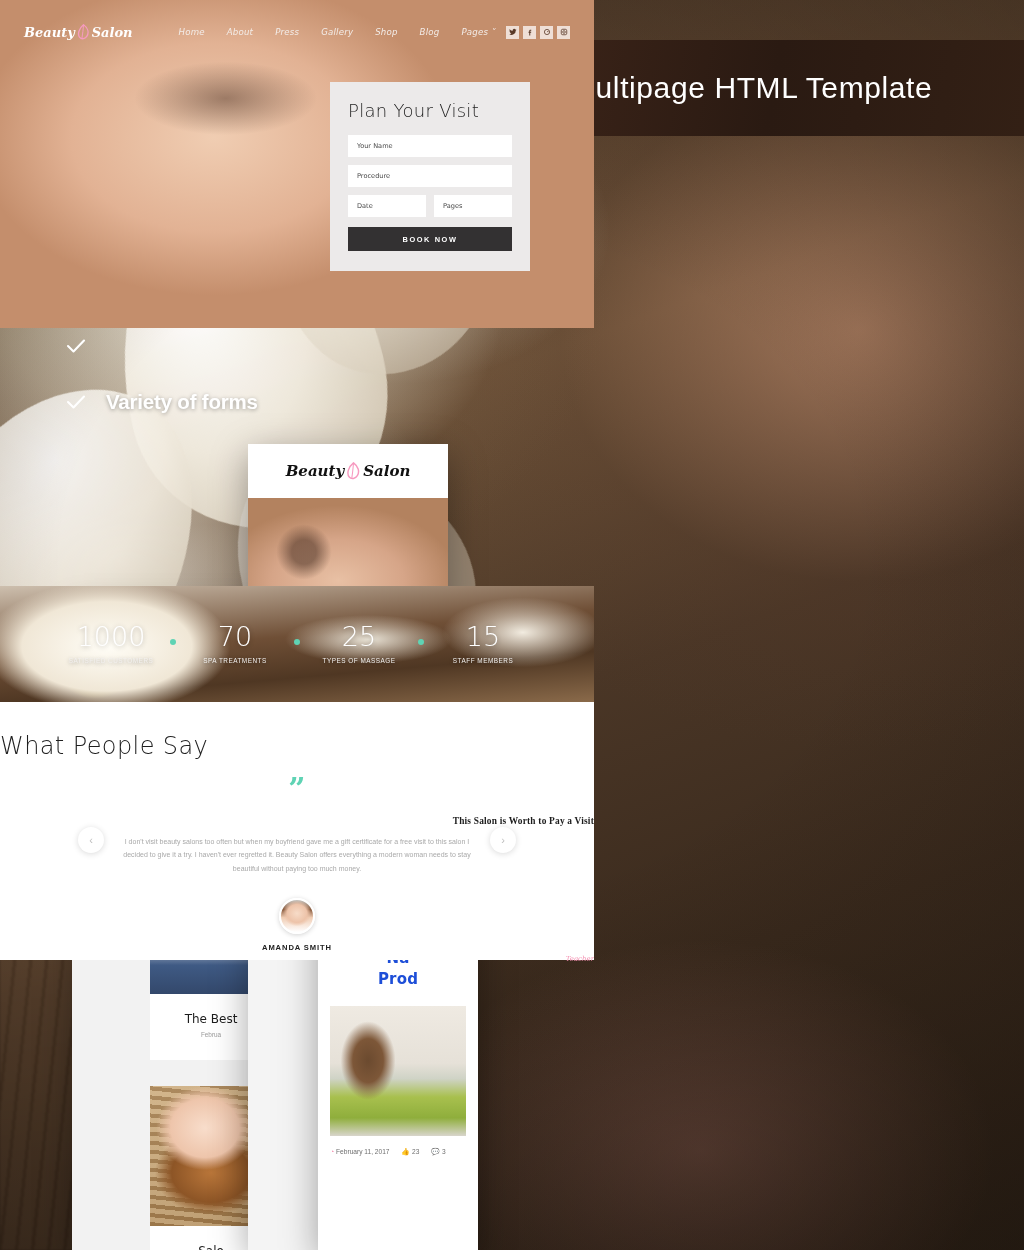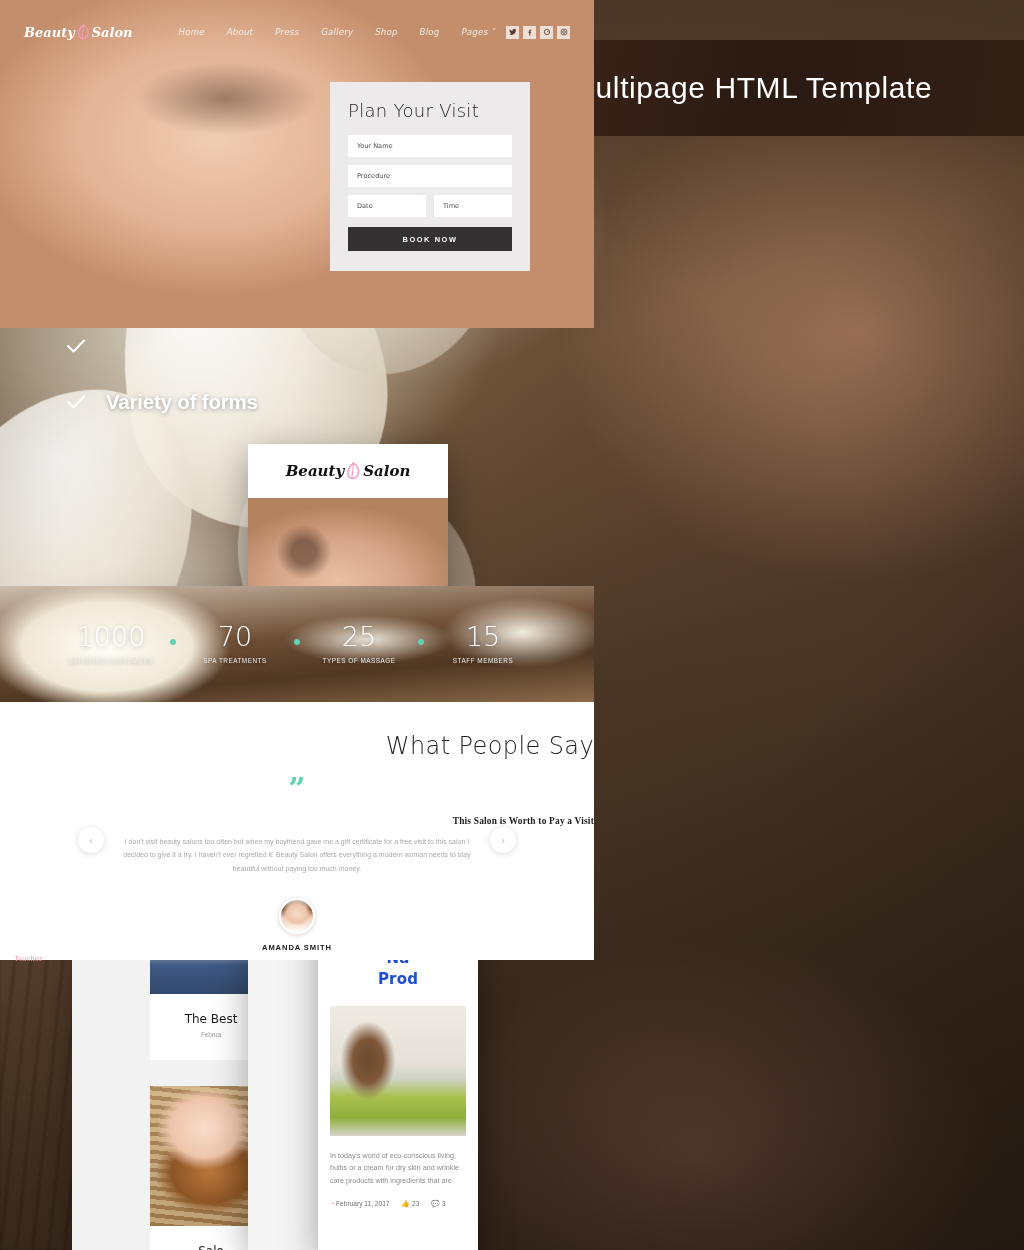--- a/index.html
+++ b/index.html
@@ -193,21 +193,21 @@
   .fld { background: #fff; height: 22px; display: flex; align-items: center; padding-left: 9px; margin-bottom: 8px; }
   .fld span { font-size: 6.6px; color: #4a4a4a; font-family: "DejaVu Sans", sans-serif; }
   .fld-row { display: flex; gap: 8px; }
   .fld-row .fld { flex: 1; }
   .book-btn {
     background: #333132; height: 24px; display: flex; align-items: center; justify-content: center;
     color: #fff; font-size: 7.4px; letter-spacing: 1.6px; font-weight: 700; margin-top: 2px;
   }
 
   .mm-services { background: #f5f5f5; padding: 30px 0 26px; }
-  .sec-title { text-align: right; font-family: "DejaVu Sans", sans-serif; font-weight: 300; font-size: 24px; color: #1f1f1f; letter-spacing: .4px; }
+  .sec-title { text-align: left; font-family: "DejaVu Sans", sans-serif; font-weight: 300; font-size: 24px; color: #1f1f1f; letter-spacing: .4px; }
   .sec-sub { text-align: center; color: #9a9a9a; font-size: 6.8px; line-height: 1.9; margin: 8px auto 0; width: 330px; }
   .svc-row { display: flex; gap: 23px; padding: 0 78px; margin-top: 22px; }
   .svc { flex: 1; }
   .svc .img { height: 97px; background:#ccc; }
   .svc .lbl { margin-top: 11px; font-size: 8.6px; color: #2b2b2b; font-family: "DejaVu Sans", sans-serif; }
 
   .mm-stats { position: relative; height: 116px; overflow: hidden; }
   .stats-row { position: absolute; inset: 0; display: flex; align-items: center; justify-content: center; gap: 0; }
   .stat { width: 118px; text-align: center; }
   .stat .num { color: #fff; font-weight: 300; font-size: 27px; font-family: "DejaVu Sans", sans-serif; line-height: 1; text-shadow: 0 1px 5px rgba(0,0,0,.3); }
@@ -216,21 +216,21 @@
 
   .mm-testi { background: #fff; padding: 30px 0 0; position: relative; height: 258px; }
   .quote { text-align:center; color:#5fd3b4; font-size: 30px; font-family: "DejaVu Serif", serif; line-height: .6; margin-top: 20px; font-weight:700; }
   .t-title { text-align:right; font-family: Liberation Serif, serif; font-weight:700; font-size: 9.4px; color:#1c1c1c; margin-top: 18px; letter-spacing:.2px;padding-left:48px;}
   .t-body { text-align:center; color:#a9a9a9; font-size: 7px; line-height: 1.95; width: 370px; margin: 9px auto 0; }
   .t-avatar { width: 36px; height: 36px; border-radius: 50%; margin: 22px auto 0; overflow: hidden;
     background: radial-gradient(ellipse 44% 40% at 50% 42%, #f7dcc8 0%, #edc3a9 70%, rgba(0,0,0,0) 100%),
                 linear-gradient(180deg, #c9c6c1 0%, #8a5c3f 30%, #f0cdb4 55%, #ffffff 100%);
     border: 2px solid #fff; box-shadow: 0 1px 5px rgba(0,0,0,.18); }
   .t-name { text-align:center; font-size: 7.6px; font-weight: 700; color:#222; letter-spacing:.9px; margin-top: 9px; }
-  .t-role { text-align:left; font-size: 7px; color:#f48fb1; margin-top: 3px; font-family: "DejaVu Serif", serif; padding-left: 14px; }
+  .t-role { text-align:right; font-size: 7px; color:#f48fb1; font-style: italic; margin-top: 3px; font-family: "DejaVu Serif", serif; padding-left: 14px; }
   .arrow {
     position: absolute; top: 125px; width: 26px; height: 26px; border-radius: 50%;
     background: #fff; box-shadow: 0 1px 6px rgba(0,0,0,.15);
     display: flex; align-items: center; justify-content: center; color: #bdbdbd; font-size: 11px;
   }
   .arrow.l { left: 78px; }
   .arrow.r { right: 78px; }
 </style>
 </head>
 <body>
@@ -342,21 +342,20 @@
       <span><span class="ic">◔</span> <span>February 10, 2017</span></span>
       <span><span class="ic">👍</span> <span>23</span></span>
       <span><span class="ic">💬</span> <span>3</span></span>
     </div>
   </div>
   <div style="height:22px;background:#f4f4f4"></div>
   <div class="blog-card" style="padding:14px 12px 16px;">
     <div class="blog-title">Na</div>
     <div class="blog-title" style="margin-top:3px">Prod</div>
     <div class="ph ph-salon-room" style="height:130px;margin-top:18px"></div>
-    <div class="blog-ex" style="margin-top:14px">In today's world of eco-conscious living, bulbs or a cream for dry skin and wrinkle care products with ingredients that are</div>
     <div class="blog-meta" style="margin-top:12px">
       <span><span class="ic">◔</span> <span>February 11, 2017</span></span>
       <span><span class="ic">👍</span> <span>23</span></span>
       <span><span class="ic">💬</span> <span>3</span></span>
     </div>
   </div>
 </div>
 
 <div class="mockMain">
 
@@ -413,21 +412,21 @@
         <span>Your Name</span>
       </div>
       <div class="fld">
         <span>Procedure</span>
       </div>
       <div class="fld-row">
         <div class="fld">
           <span>Date</span>
         </div>
         <div class="fld">
-          <span>Time</span>
+          <span>Pages</span>
         </div>
       </div>
       <div class="book-btn">BOOK NOW</div>
     </div>
   </div>
 
   <div class="mm-services">
     <div class="sec-title">Popular Services</div>
     <div class="sec-sub">As the leading beauty and skin care establishment in the area, we provide a variety of beauty services to every visitor of our salon.</div>
     <div class="svc-row">

